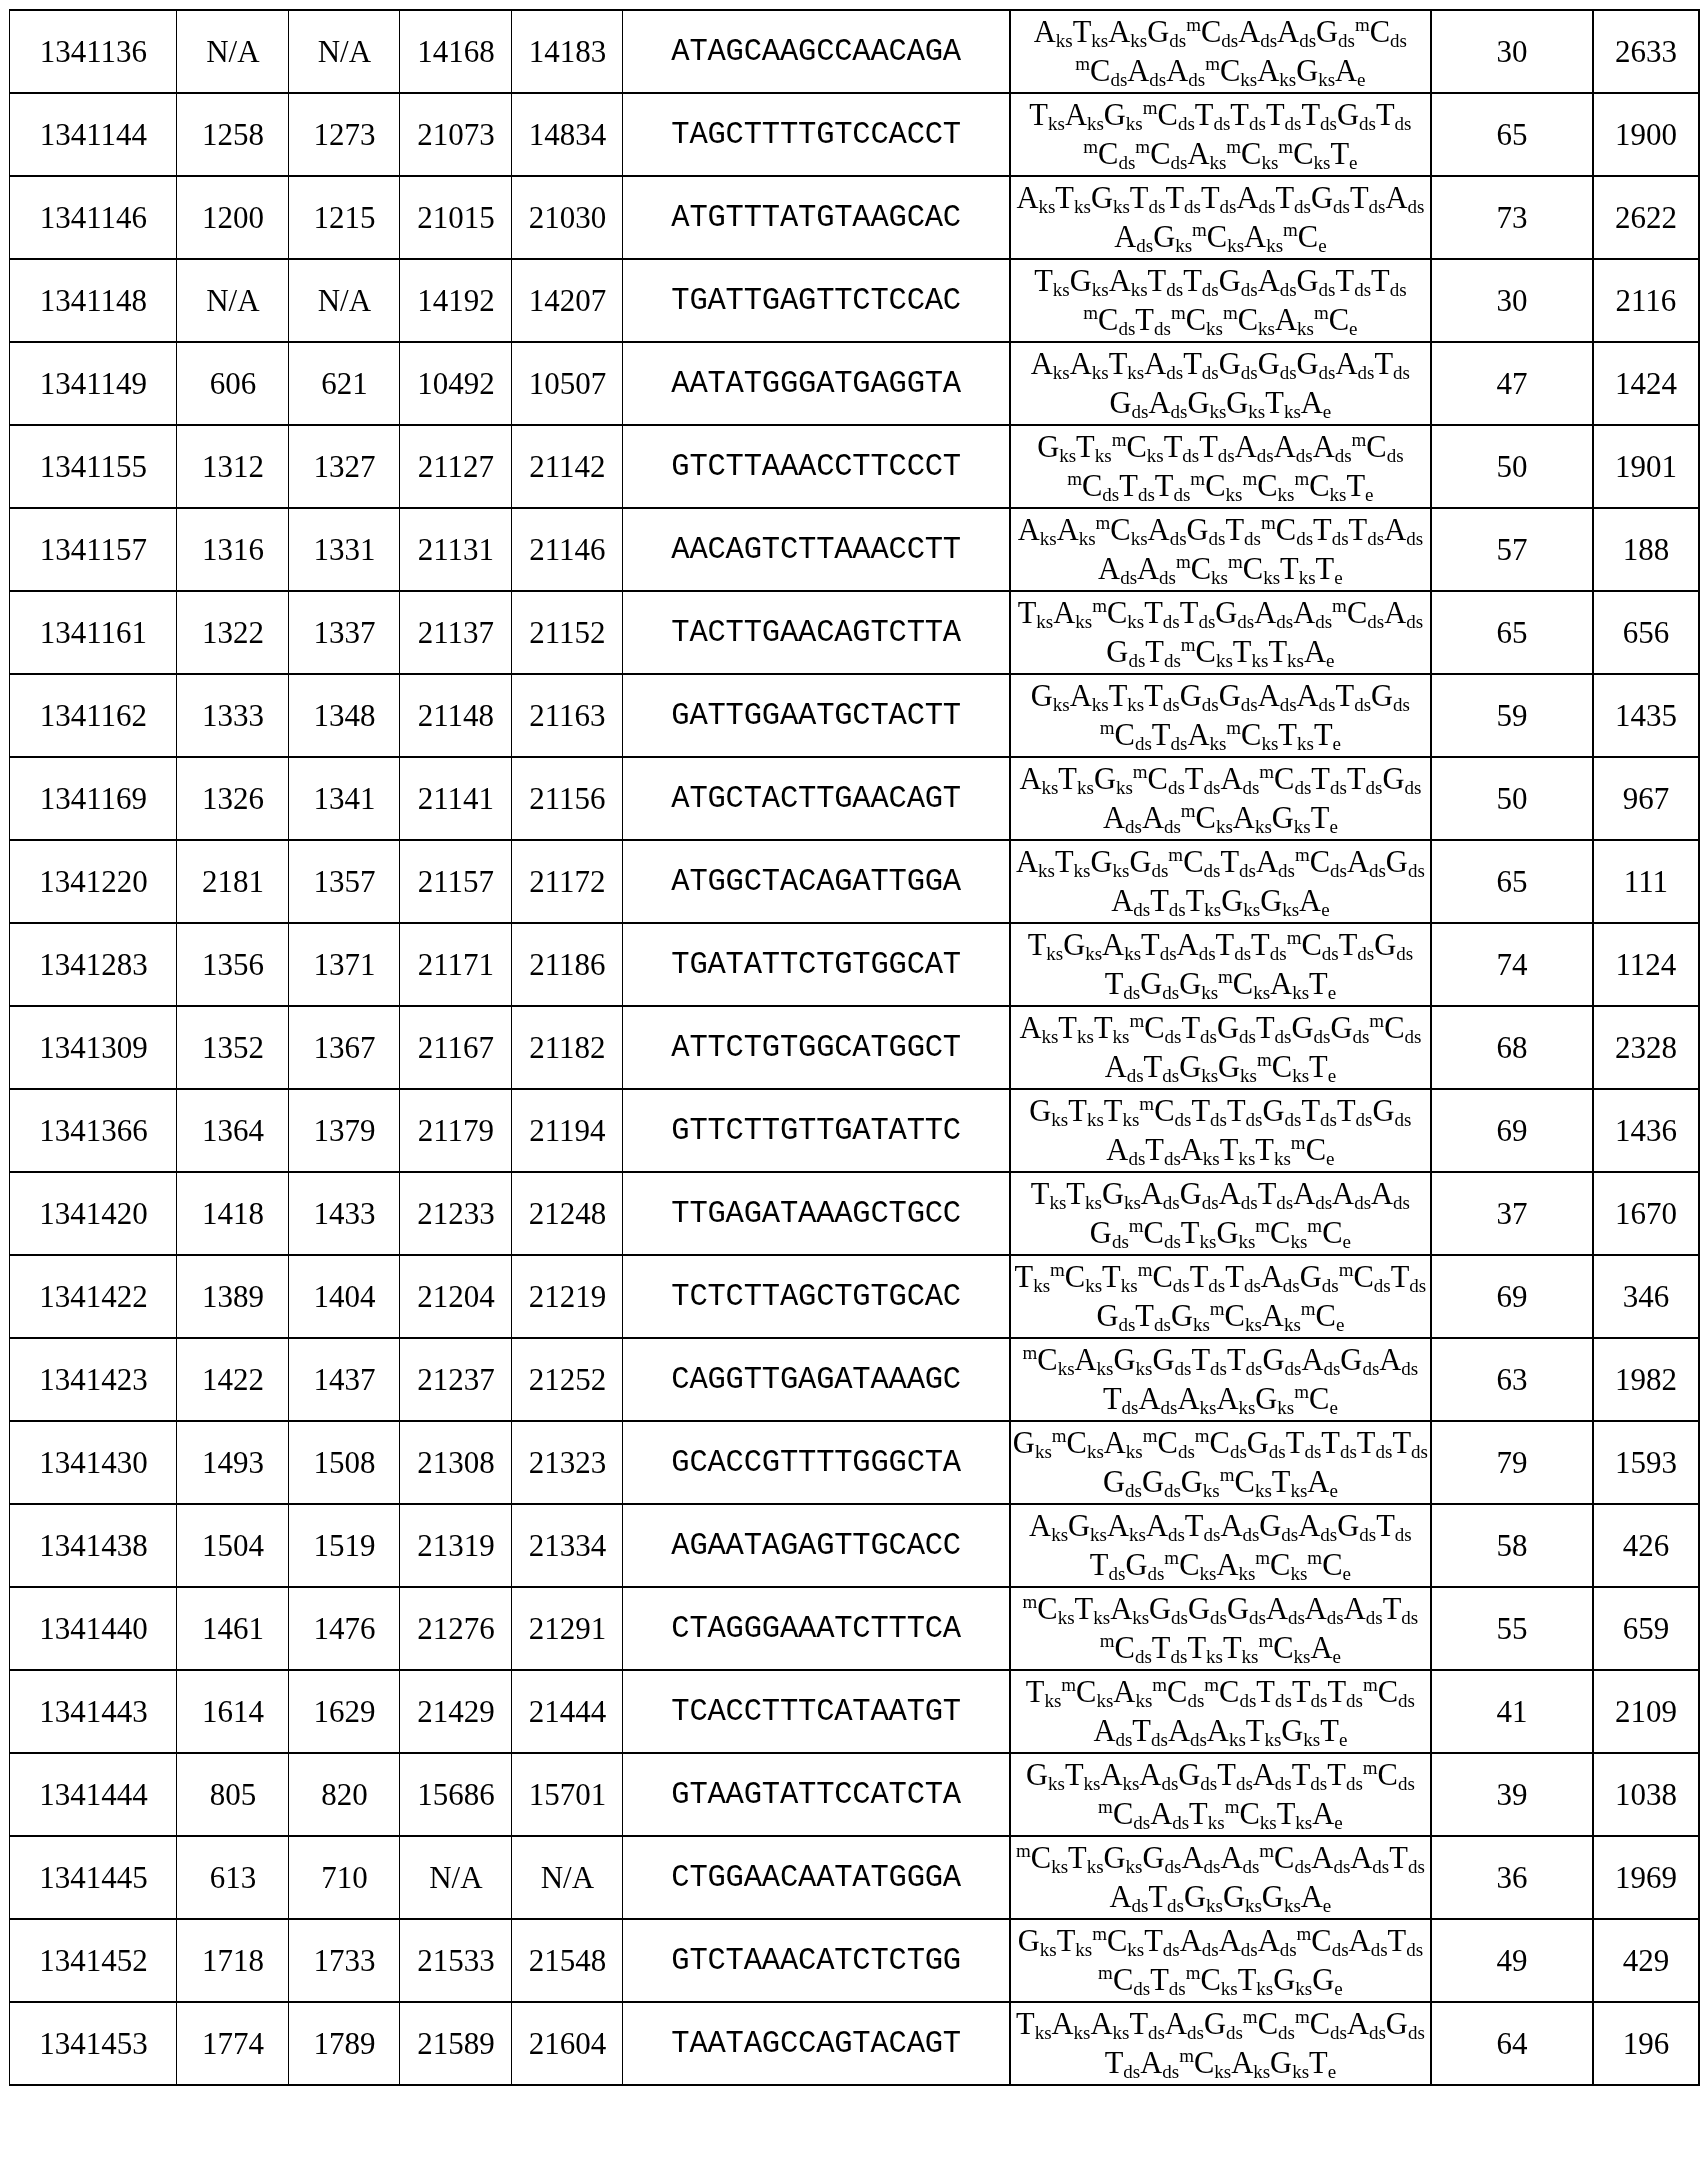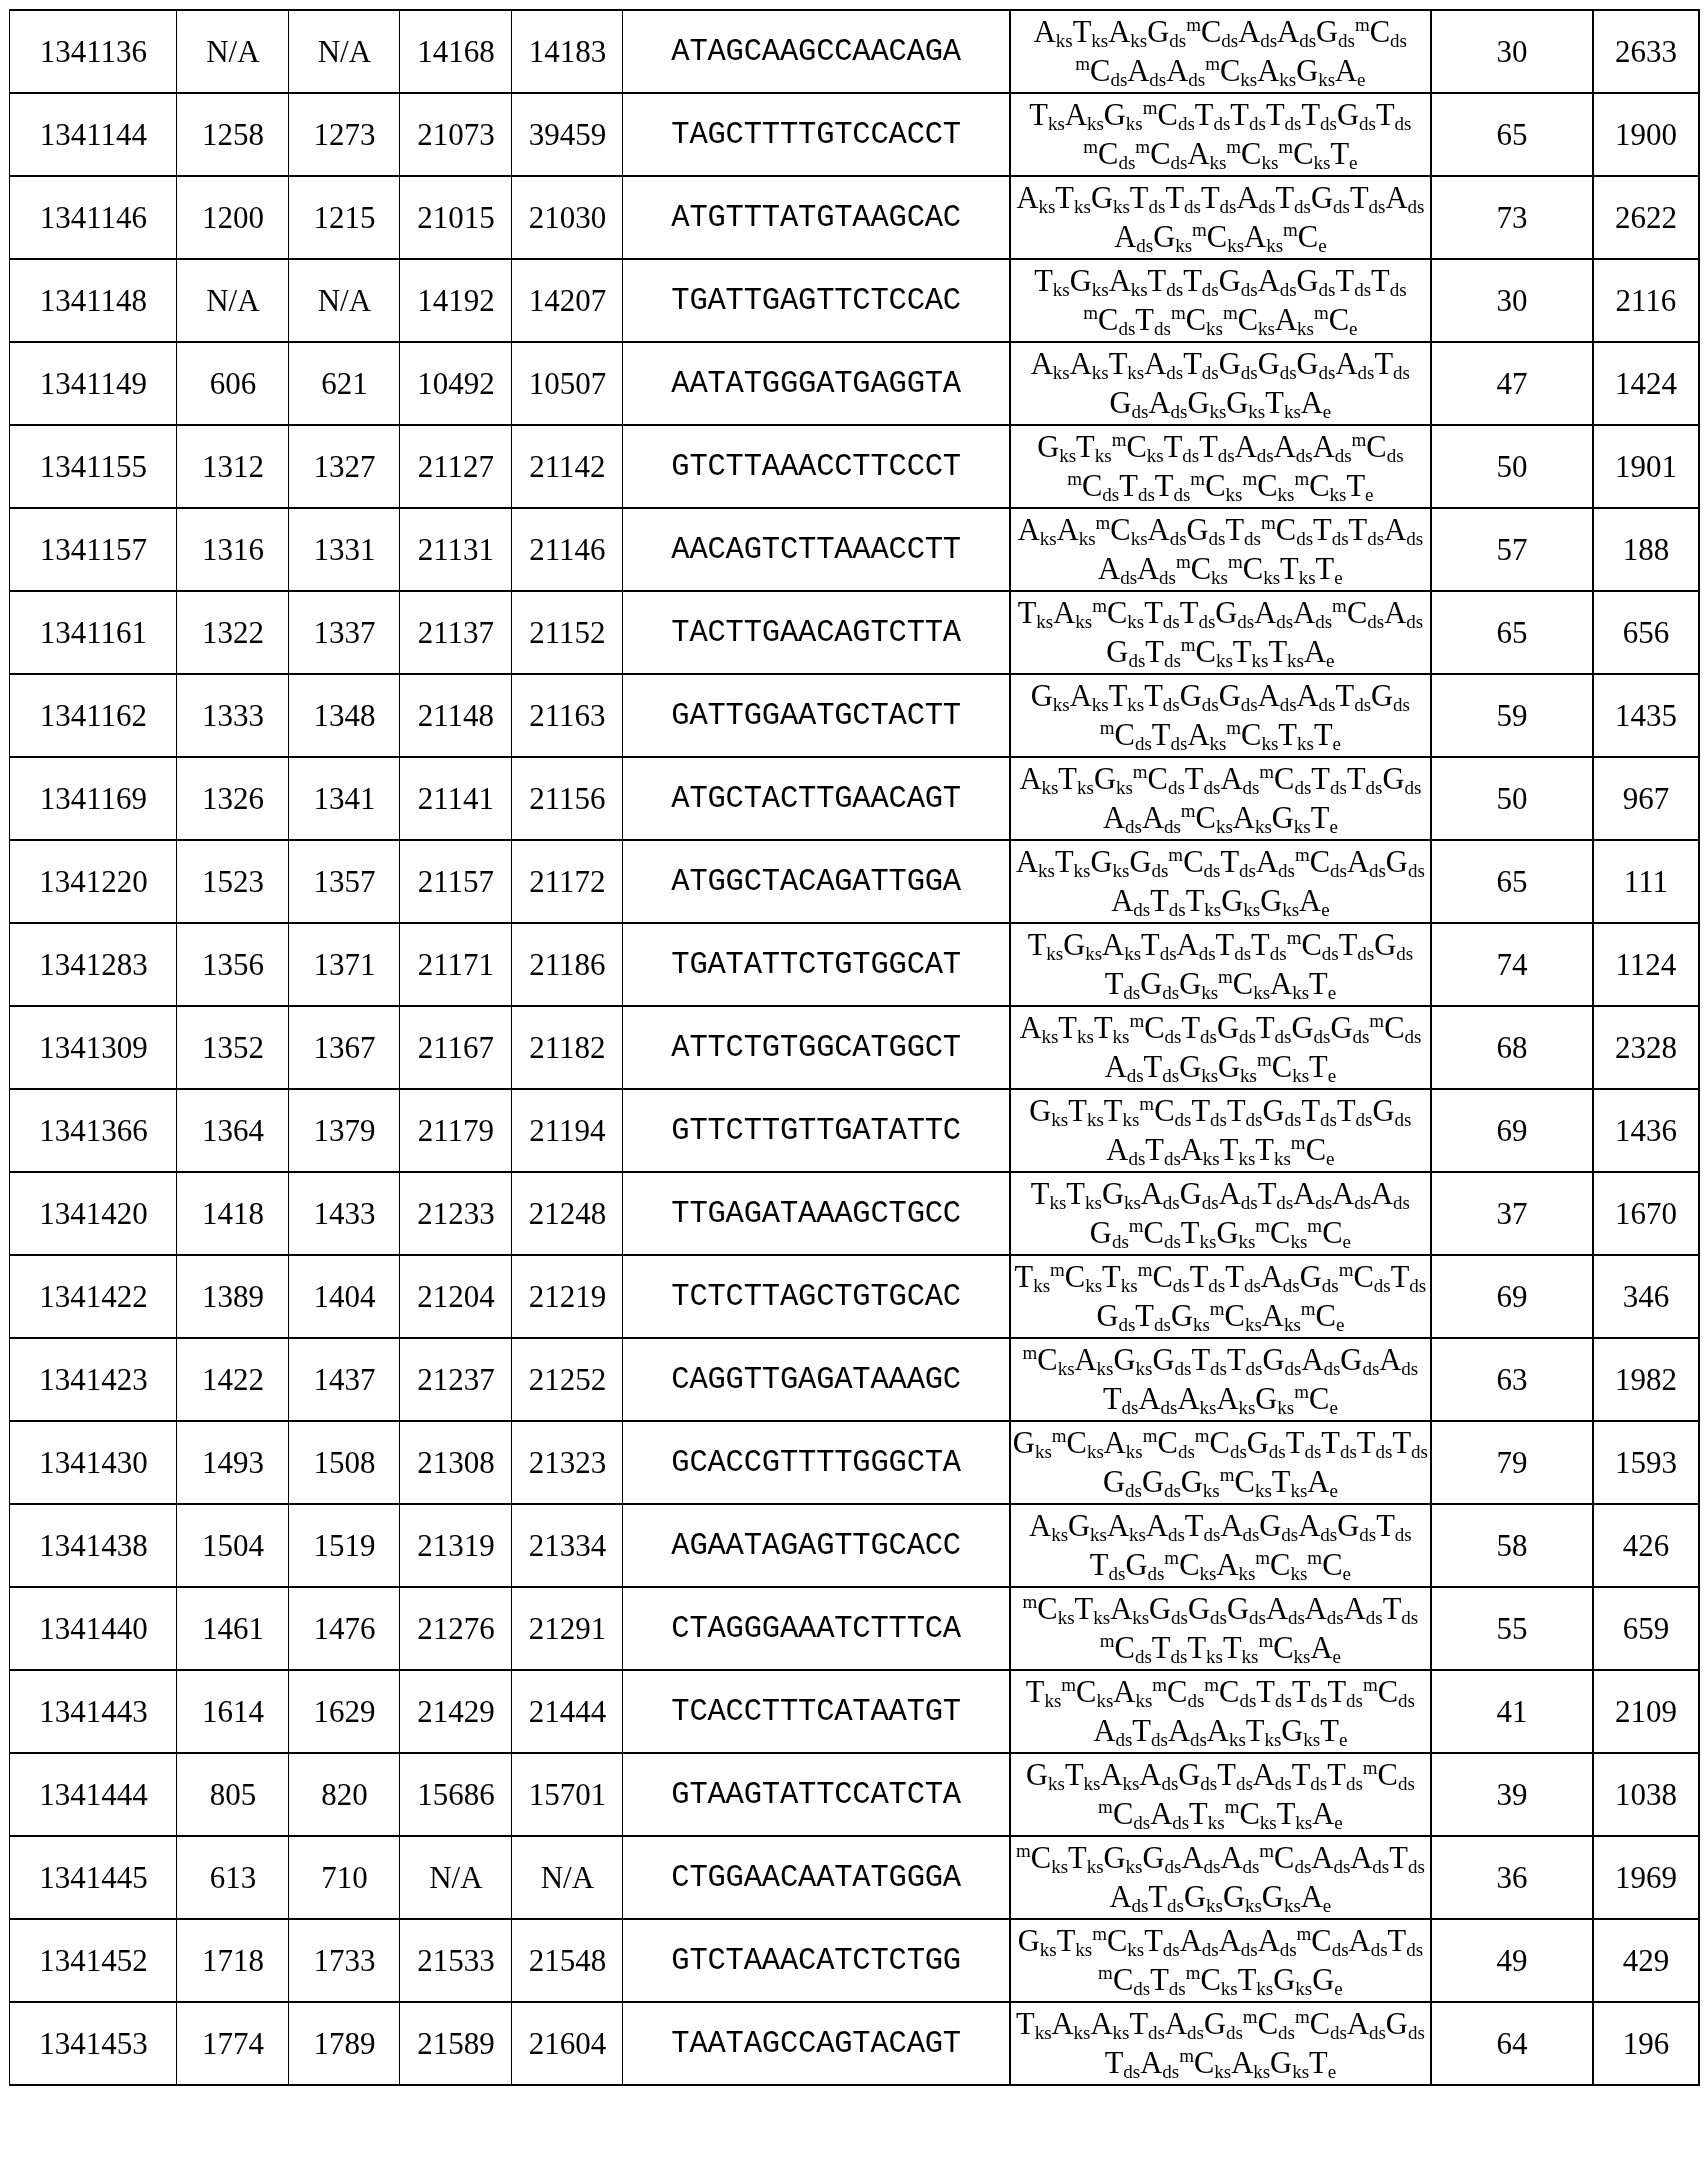--- a/index.html
+++ b/index.html
@@ -49,21 +49,21 @@
     <td class="chem"><span class="tok">A<sub>ks</sub></span><span class="tok">T<sub>ks</sub></span><span class="tok">A<sub>ks</sub></span><span class="tok">G<sub>ds</sub></span><span class="tok"><sup>m</sup>C<sub>ds</sub></span><span class="tok">A<sub>ds</sub></span><span class="tok">A<sub>ds</sub></span><span class="tok">G<sub>ds</sub></span><span class="tok"><sup>m</sup>C<sub>ds</sub></span><span class="tok"><sup>m</sup>C<sub>ds</sub></span><span class="tok">A<sub>ds</sub></span><span class="tok">A<sub>ds</sub></span><span class="tok"><sup>m</sup>C<sub>ks</sub></span><span class="tok">A<sub>ks</sub></span><span class="tok">G<sub>ks</sub></span><span class="tok">A<sub>e</sub></span></td>
     <td>30</td>
     <td>2633</td>
   </tr>
 
   <tr>
     <td class="thin">1341144</td>
     <td class="thin">1258</td>
     <td class="thin">1273</td>
     <td class="thin">21073</td>
-    <td class="thin">39459</td>
+    <td class="thin">14834</td>
     <td class="seq thin">TAGCTTTTGTCCACCT</td>
     <td class="chem"><span class="tok">T<sub>ks</sub></span><span class="tok">A<sub>ks</sub></span><span class="tok">G<sub>ks</sub></span><span class="tok"><sup>m</sup>C<sub>ds</sub></span><span class="tok">T<sub>ds</sub></span><span class="tok">T<sub>ds</sub></span><span class="tok">T<sub>ds</sub></span><span class="tok">T<sub>ds</sub></span><span class="tok">G<sub>ds</sub></span><span class="tok">T<sub>ds</sub></span><span class="tok"><sup>m</sup>C<sub>ds</sub></span><span class="tok"><sup>m</sup>C<sub>ds</sub></span><span class="tok">A<sub>ks</sub></span><span class="tok"><sup>m</sup>C<sub>ks</sub></span><span class="tok"><sup>m</sup>C<sub>ks</sub></span><span class="tok">T<sub>e</sub></span></td>
     <td>65</td>
     <td>1900</td>
   </tr>
 
   <tr>
     <td class="thin">1341146</td>
     <td class="thin">1200</td>
     <td class="thin">1215</td>
@@ -154,21 +154,21 @@
     <td class="thin">21141</td>
     <td class="thin">21156</td>
     <td class="seq thin">ATGCTACTTGAACAGT</td>
     <td class="chem"><span class="tok">A<sub>ks</sub></span><span class="tok">T<sub>ks</sub></span><span class="tok">G<sub>ks</sub></span><span class="tok"><sup>m</sup>C<sub>ds</sub></span><span class="tok">T<sub>ds</sub></span><span class="tok">A<sub>ds</sub></span><span class="tok"><sup>m</sup>C<sub>ds</sub></span><span class="tok">T<sub>ds</sub></span><span class="tok">T<sub>ds</sub></span><span class="tok">G<sub>ds</sub></span><span class="tok">A<sub>ds</sub></span><span class="tok">A<sub>ds</sub></span><span class="tok"><sup>m</sup>C<sub>ks</sub></span><span class="tok">A<sub>ks</sub></span><span class="tok">G<sub>ks</sub></span><span class="tok">T<sub>e</sub></span></td>
     <td>50</td>
     <td>967</td>
   </tr>
 
   <tr>
     <td class="thin">1341220</td>
-    <td class="thin">1523</td>
+    <td class="thin">2181</td>
     <td class="thin">1357</td>
     <td class="thin">21157</td>
     <td class="thin">21172</td>
     <td class="seq thin">ATGGCTACAGATTGGA</td>
     <td class="chem"><span class="tok">A<sub>ks</sub></span><span class="tok">T<sub>ks</sub></span><span class="tok">G<sub>ks</sub></span><span class="tok">G<sub>ds</sub></span><span class="tok"><sup>m</sup>C<sub>ds</sub></span><span class="tok">T<sub>ds</sub></span><span class="tok">A<sub>ds</sub></span><span class="tok"><sup>m</sup>C<sub>ds</sub></span><span class="tok">A<sub>ds</sub></span><span class="tok">G<sub>ds</sub></span><span class="tok">A<sub>ds</sub></span><span class="tok">T<sub>ds</sub></span><span class="tok">T<sub>ks</sub></span><span class="tok">G<sub>ks</sub></span><span class="tok">G<sub>ks</sub></span><span class="tok">A<sub>e</sub></span></td>
     <td>65</td>
     <td>111</td>
   </tr>
 
   <tr>

